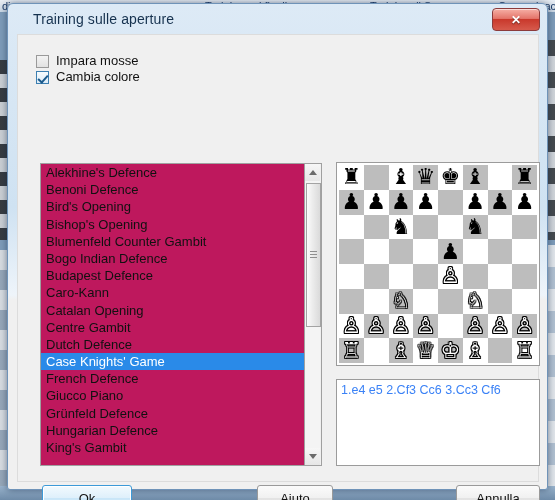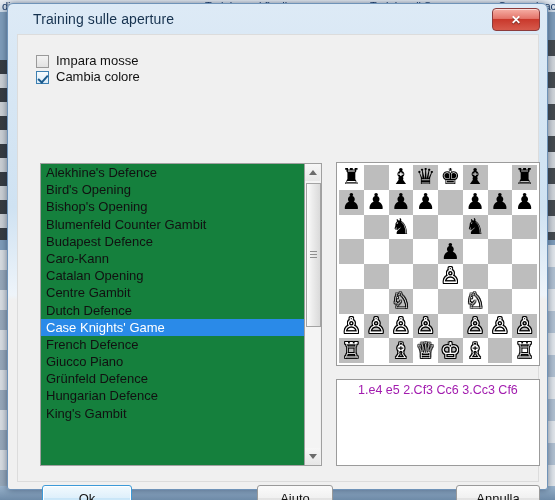--- a/index.html
+++ b/index.html
@@ -70,21 +70,21 @@
   }
   .cbox.checked::after{
     content:"";position:absolute;left:3px;top:1px;width:4px;height:8px;
     border:solid #1b5a8c;border-width:0 2px 2px 0;transform:rotate(42deg);
   }
   .cblabel{font-size:13px;color:#111;}
 
   
   #listbox{
     position:absolute;left:22px;top:128px;width:265px;height:303px;
-    border:1px solid #a0a0a0;background:#15803d;box-sizing:border-box;
+    border:1px solid #a0a0a0;background:#be185d;box-sizing:border-box;
     overflow:hidden;
   }
   #listinner{position:absolute;left:0;top:0;right:0;}
   .litem{
     height:17.2px;line-height:17.2px;padding-left:5px;
     font-size:13px;color:#111;white-space:nowrap;cursor:default;
   }
   .litem.sel{background:#2a8ae8;color:#fff;}
 
   
@@ -130,21 +130,21 @@
   .pc{font-size:22px;line-height:1;user-select:none;}
   .pc.w{color:#ffffff;text-shadow:
       -1px -1px 0 #000, 1px -1px 0 #000, -1px 1px 0 #000, 1px 1px 0 #000,
        0px -1px 0 #000, 0px 1px 0 #000, -1px 0px 0 #000, 1px 0px 0 #000;}
   .pc.b{color:#000000;}
 
   
   #moves{
     position:absolute;left:318px;top:344px;width:204px;height:87px;
     background:#fff;border:1px solid #9b9b9b;box-sizing:border-box;
-    padding:3px 21px;font-size:12.5px;color:#a21caf;
+    padding:3px 4px;font-size:12.5px;color:#3b82f6;
   }
 
   
   .btn{
     position:absolute;height:27px;box-sizing:border-box;
     border:1px solid #9a9a9a;border-radius:3px;
     background:linear-gradient(180deg,#fbfbfb 0%,#f1f1f1 46%,#e3e3e3 50%,#e9e9e9 100%);
     font-size:13px;color:#111;display:flex;align-items:center;justify-content:center;
     cursor:pointer;
   }
@@ -188,23 +188,25 @@
       <span class="cblabel">Impara mosse</span>
     </div>
     <div class="cbrow" style="top:34px;">
       <span class="cbox checked" id="cb1"></span>
       <span class="cblabel">Cambia colore</span>
     </div>
 
     <div id="listbox">
       <div id="listinner">
           <div class="litem">Alekhine's Defence</div>
+          <div class="litem">Benoni Defence</div>
           <div class="litem">Bird's Opening</div>
           <div class="litem">Bishop's Opening</div>
           <div class="litem">Blumenfeld Counter Gambit</div>
+          <div class="litem">Bogo Indian Defence</div>
           <div class="litem">Budapest Defence</div>
           <div class="litem">Caro-Kann</div>
           <div class="litem">Catalan Opening</div>
           <div class="litem">Centre Gambit</div>
           <div class="litem">Dutch Defence</div>
           <div class="litem sel">Case Knights' Game</div>
           <div class="litem">French Defence</div>
           <div class="litem">Giucco Piano</div>
           <div class="litem">Grünfeld Defence</div>
           <div class="litem">Hungarian Defence</div>

